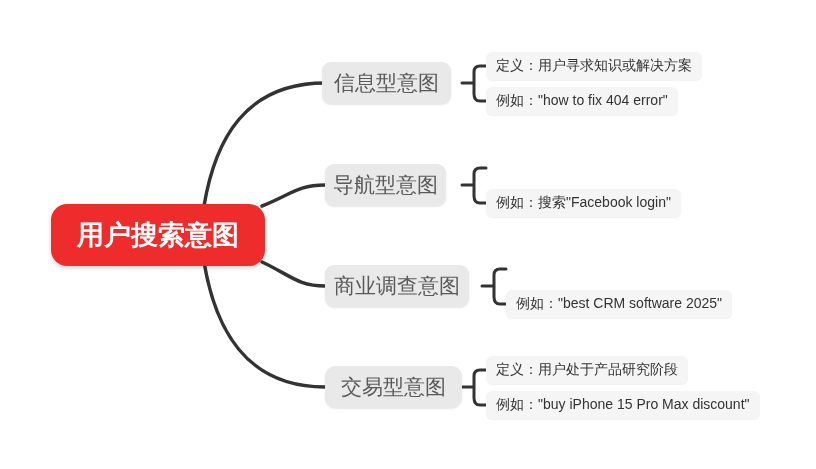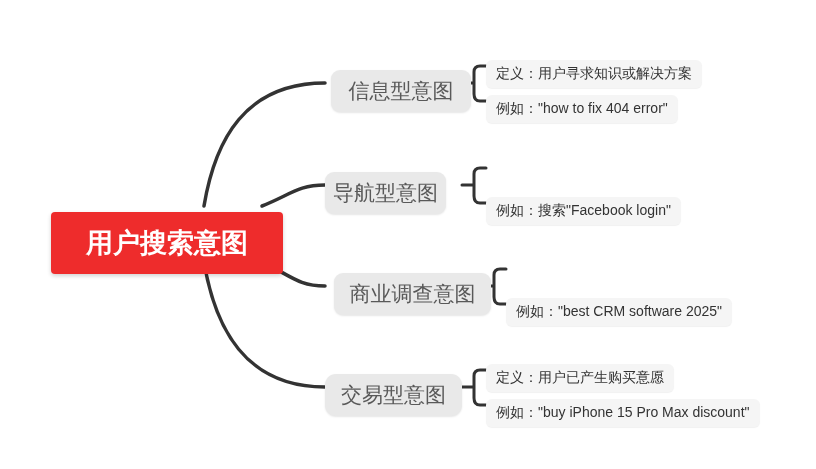--- a/index.html
+++ b/index.html
@@ -23,51 +23,50 @@
     background:var(--canvas-bg);
     overflow:hidden;
   }
   .edges{position:absolute;left:0;top:0;z-index:0;}
   .node{
     position:absolute;
     display:flex;align-items:center;justify-content:center;
     white-space:nowrap;
     box-sizing:border-box;
     z-index:1;
-    margin-top:8px;
   }
   .central{
-    left:51px;top:204px;width:232px;height:62px;
+    left:51px;top:204px;width:214px;height:62px;
     background:var(--central-bg);
     color:var(--central-text);
     font-size:27px;font-weight:bold;
-    border-radius:4px;
+    border-radius:16px;
     box-shadow:0 2px 4px rgba(0,0,0,0.18);
   }
   .branch{
     height:42px;
     background:var(--branch-bg);
     color:var(--branch-text);
     font-size:21px;
     border-radius:9px;
     box-shadow:0 1px 2px rgba(0,0,0,0.10);
   }
   .leaf{
     height:28px;
     background:var(--leaf-bg);
     color:var(--leaf-text);
     font-size:14px;
     border-radius:6px;
     padding:0 10px;
     justify-content:flex-start;
     box-shadow:0 1px 1px rgba(0,0,0,0.06);
   }
-  .b1{left:331px;top:62px;width:140px;}
+  .b1{left:322px;top:62px;width:129px;}
   .b2{left:325px;top:164px;width:121px;}
-  .b3{left:334px;top:265px;width:157px;font-family:Liberation Serif, serif;}
+  .b3{left:325px;top:265px;width:144px;font-family:Liberation Serif, serif;}
   .b4{left:325px;top:366px;width:137px;border-radius:11px;}
   .l1a{left:486px;top:52px;}
   .l1b{left:486px;top:87px;}
   .l2a{left:486px;top:154px;}
   .l2b{left:486px;top:189px;}
   .l3a{left:506px;top:255px;}
   .l3b{left:506px;top:290px;}
   .l4a{left:486px;top:356px;}
   .l4b{left:486px;top:391px;}
 </style>
@@ -97,16 +96,16 @@
   <div class="node leaf l1a">定义：用户寻求知识或解决方案</div>
   <div class="node leaf l1b">例如："how to fix 404 error"</div>
 
   <div class="node branch b2">导航型意图</div>
   <div class="node leaf l2b">例如：搜索"Facebook login"</div>
 
   <div class="node branch b3">商业调查意图</div>
   <div class="node leaf l3b">例如："best CRM software 2025"</div>
 
   <div class="node branch b4">交易型意图</div>
-  <div class="node leaf l4a">定义：用户已产生购买意愿</div>
+  <div class="node leaf l4a">定义：用户处于产品研究阶段</div>
   <div class="node leaf l4b">例如："buy iPhone 15 Pro Max discount"</div>
 
 </div>
 
 </body></html>

